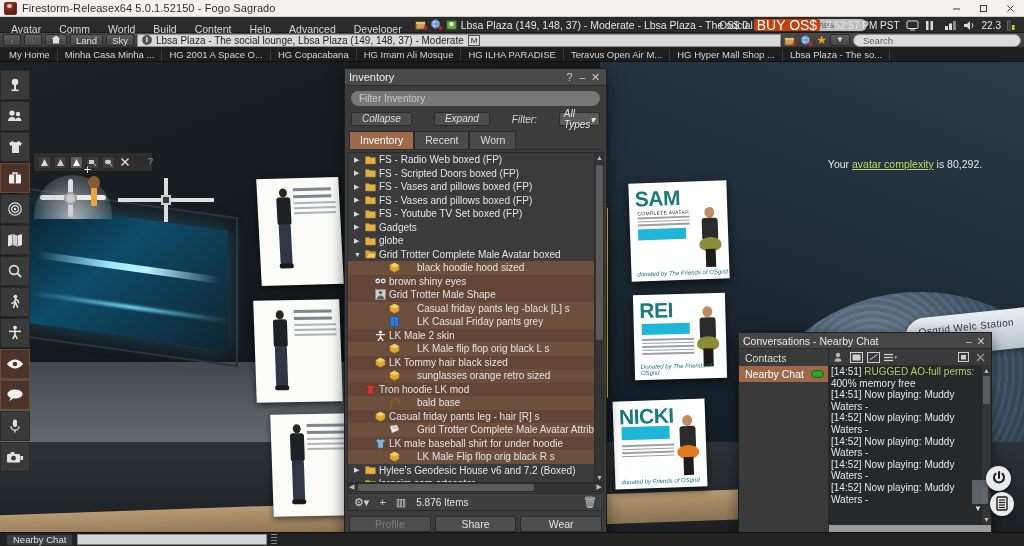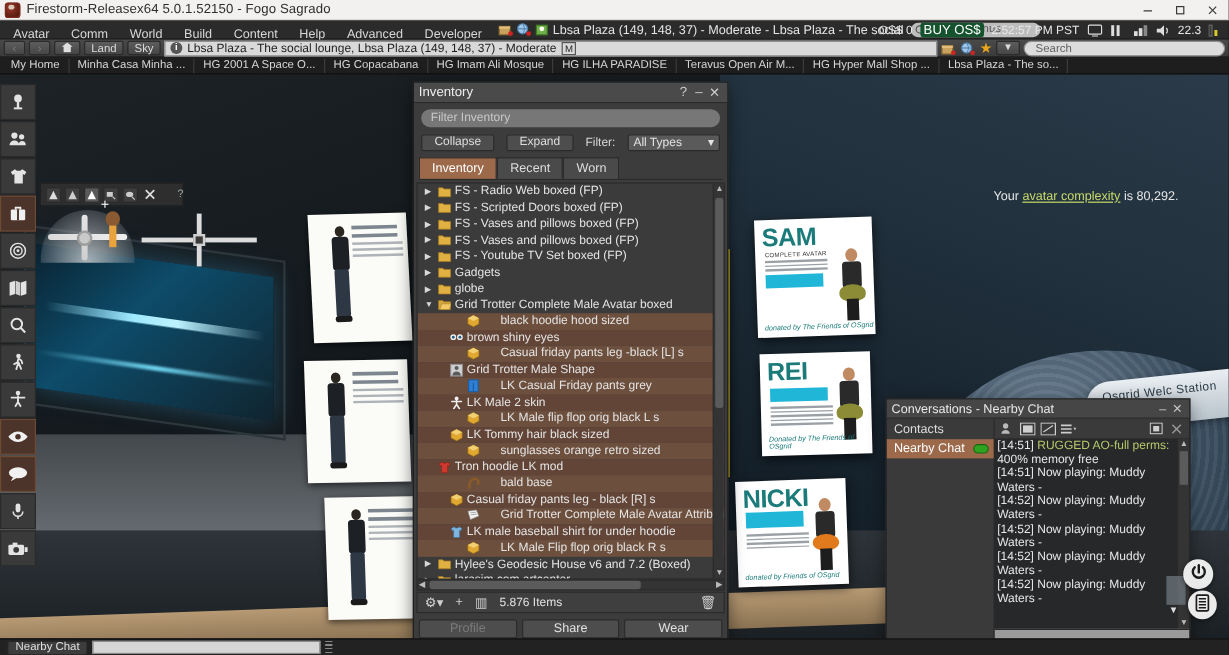--- a/index.html
+++ b/index.html
@@ -55,21 +55,21 @@
   .mb-loc { color:#e4e4e4; font-size:10.5px; margin-left:3px; white-space:nowrap; overflow:hidden; }
   .menu-search {
     margin-left:6px; width:108px; height:12px; border-radius:6px;
     background:#bdbdbd; display:flex; align-items:center; padding:0 4px;
     color:#5c5c5c; font-size:9.5px; gap:3px;
   }
   .menu-search .mag { width:7px;height:7px;border:1.2px solid #555;border-radius:50%;position:relative;flex:none;}
   .menu-search .mag:after{content:"";position:absolute;right:-3px;bottom:-2px;width:4px;height:1.2px;background:#555;transform:rotate(45deg);}
   .mb-right { position:absolute; right:0; top:0; height:16px; display:flex; align-items:center; gap:6px; padding-right:4px;}
   .mb-right .mny { color:#e7e7e7; font-size:10px; }
-  .buyos { background:#14532d; color:#fff; font-size:11px; padding:0 3px; height:12px; line-height:12px; border-radius:2px;}
+  .buyos { background:#c2410c; color:#fff; font-size:14px; padding:0 3px; height:12px; line-height:12px; border-radius:2px;}
   .clk { color:#e7e7e7; font-size:10px; }
   .sysicon { width:13px; height:11px; position:relative; }
 
   
   .navbar{
     position:absolute; left:0; top:33px; width:1024px; height:15px;
     background:linear-gradient(#4a4a4a,#3a3a3a);
     display:flex; align-items:center; gap:3px; padding:0 3px;
     border-bottom:1px solid #232323;
   }
@@ -295,21 +295,21 @@
     height:17px; background:#4a4a4a; display:flex; align-items:center;
     padding:0 4px; border-bottom:1px solid #2a2a2a; color:#ededed; font-size:11px;
   }
   .inv-title .sp{ flex:1; }
   .inv-title .tb{ width:13px; text-align:center; color:#ccc; font-size:11px; }
   .inv-filter{
     margin:5px 6px 0 6px; height:15px; border-radius:8px; background:#777;
     display:flex; align-items:center; padding:0 8px; color:#c9c9c9; font-size:10px;
   }
   .inv-row2{
-    display:flex; align-items:center; gap:10px; padding:6px 6px 0 6px;
+    display:flex; align-items:center; gap:22px; padding:6px 6px 0 6px;font-style:italic;
   }
   .ibtn{
     height:14px; padding:0 10px; background:#4d4d4d; border:1px solid #2b2b2b;
     color:#ddd; font-size:10px; line-height:12px; border-radius:2px;
   }
   .flabel{ color:#d6d6d6; font-size:10px; }
   .fselect{
     flex:1; height:14px; background:#5a5a5a; border:1px solid #2b2b2b;
     color:#e3e3e3; font-size:10px; display:flex; align-items:center;
     justify-content:space-between; padding:0 4px; border-radius:2px;
@@ -994,44 +994,44 @@
             <span class="ico">
               <svg width="12" height="8" viewBox="0 0 12 8">
                 <ellipse cx="3" cy="4" rx="2.6" ry="2.6" fill="#f0f0f0"></ellipse>
                 <ellipse cx="9" cy="4" rx="2.6" ry="2.6" fill="#f0f0f0"></ellipse>
                 <circle cx="3" cy="4" r="1.3" fill="#2a5f8a"></circle>
                 <circle cx="9" cy="4" r="1.3" fill="#2a5f8a"></circle>
               </svg>
             </span>
             <span>brown shiny eyes</span>
           </div>
-          <div class="litem sel" style="padding-left: 16px;">
-            <span class="arrw none"></span>
-            <span class="ico">
-              <svg width="11" height="11" viewBox="0 0 11 11">
-                <polygon points="5.5,0.8 10.2,3.2 10.2,8 5.5,10.4 0.8,8 0.8,3.2" fill="#e0a830" stroke="#8a6418" stroke-width="0.6"></polygon>
-                <polygon points="5.5,0.8 10.2,3.2 5.5,5.6 0.8,3.2" fill="#f2cf72"></polygon>
-              </svg>
-            </span>
-            <span>Casual friday pants leg -black [L] s</span>
-          </div>
           <div class="litem selb" style="padding-left: 16px;">
             <span class="arrw none"></span>
             <span class="ico">
               <svg width="11" height="11" viewBox="0 0 11 11">
                 <rect x="0.5" y="0.5" width="10" height="10" fill="#cfcfcf" stroke="#8a8a8a"></rect>
                 <circle cx="5.5" cy="3.6" r="1.7" fill="#5a5a5a"></circle>
                 <path d="M2 10c0-2.2 1.6-3.4 3.5-3.4S9 7.8 9 10z" fill="#5a5a5a"></path>
               </svg>
             </span>
             <span>Grid Trotter Male Shape</span>
           </div>
           <div class="litem sel" style="padding-left: 16px;">
             <span class="arrw none"></span>
             <span class="ico">
+              <svg width="11" height="11" viewBox="0 0 11 11">
+                <polygon points="5.5,0.8 10.2,3.2 10.2,8 5.5,10.4 0.8,8 0.8,3.2" fill="#e0a830" stroke="#8a6418" stroke-width="0.6"></polygon>
+                <polygon points="5.5,0.8 10.2,3.2 5.5,5.6 0.8,3.2" fill="#f2cf72"></polygon>
+              </svg>
+            </span>
+            <span>Casual friday pants leg -black [L] s</span>
+          </div>
+          <div class="litem sel" style="padding-left: 16px;">
+            <span class="arrw none"></span>
+            <span class="ico">
               <svg width="9" height="11" viewBox="0 0 9 11">
                 <rect x="0.5" y="0.5" width="8" height="10" fill="#2f7fd6" stroke="#1b5da0"></rect>
                 <line x1="4.5" y1="3" x2="4.5" y2="10.5" stroke="#1b5da0"></line>
               </svg>
             </span>
             <span>LK Casual Friday pants grey</span>
           </div>
           <div class="litem selb" style="padding-left: 16px;">
             <span class="arrw none"></span>
             <span class="ico">
@@ -1091,21 +1091,21 @@
             <span>bald base</span>
           </div>
           <div class="litem selb" style="padding-left: 16px;">
             <span class="arrw none"></span>
             <span class="ico">
               <svg width="11" height="11" viewBox="0 0 11 11">
                 <polygon points="5.5,0.8 10.2,3.2 10.2,8 5.5,10.4 0.8,8 0.8,3.2" fill="#e0a830" stroke="#8a6418" stroke-width="0.6"></polygon>
                 <polygon points="5.5,0.8 10.2,3.2 5.5,5.6 0.8,3.2" fill="#f2cf72"></polygon>
               </svg>
             </span>
-            <span>Casual friday pants leg - black [R] s</span>
+            <span>Casual friday pants leg - hair [R] s</span>
           </div>
           <div class="litem sel" style="padding-left: 16px;">
             <span class="arrw none"></span>
             <span class="ico">
               <svg width="11" height="11" viewBox="0 0 11 11">
                 <polygon points="1,2 8,1 10,6 3,9" fill="#f2f2f2" stroke="#999" stroke-width="0.5"></polygon>
                 <line x1="3" y1="3.4" x2="7.6" y2="2.8" stroke="#777" stroke-width="0.5"></line>
                 <line x1="3.6" y1="5" x2="8.2" y2="4.4" stroke="#777" stroke-width="0.5"></line>
               </svg>
             </span>

